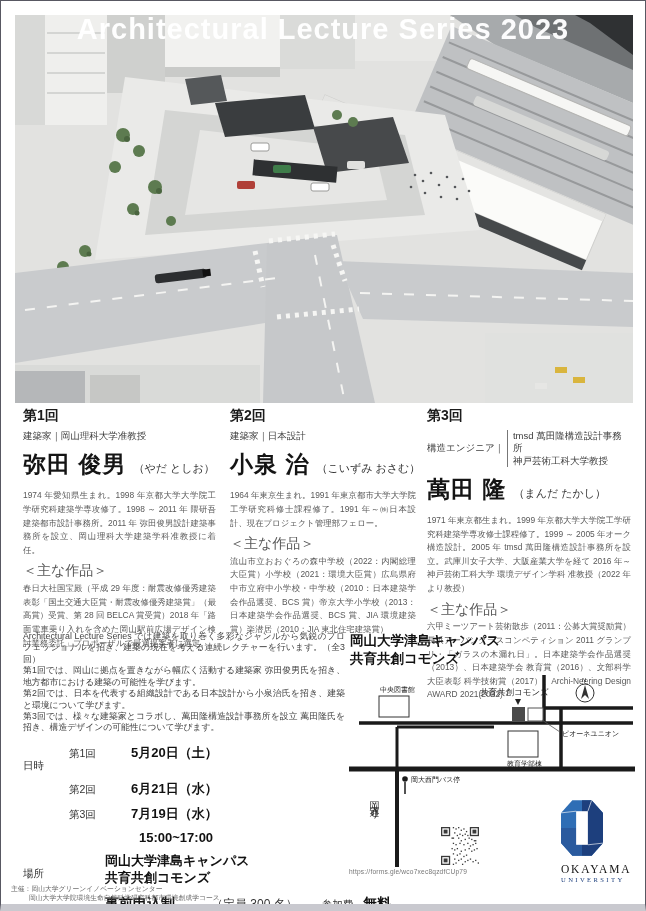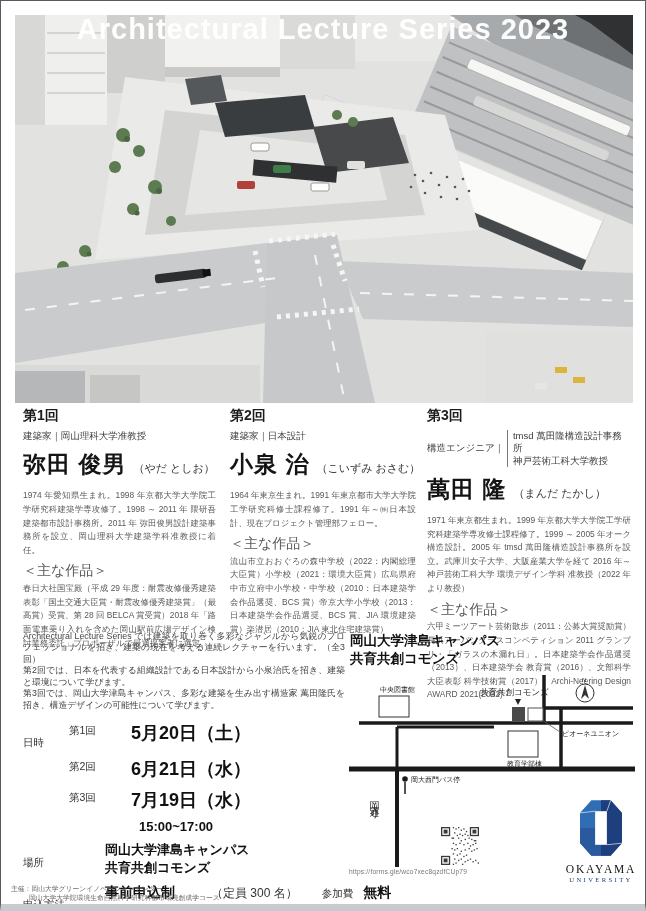--- a/index.html
+++ b/index.html
@@ -29,41 +29,41 @@
   .lec .kana{font-size:11px;color:#333;margin-left:7px;}
   .lec .bio{margin:9px 0 0;font-size:8.4px;line-height:1.62;color:#585858;text-align:justify;}
   .lec .works-label{margin:2px 0 0;font-size:14px;line-height:1.62;color:#585858;}
   .lec .works{margin:0;}
   
   .leftcol{left:22px;top:630px;width:322px;}
   .intro p{margin:0;font-size:8.8px;line-height:1.3;color:#3f3f3f;text-align:justify;}
   .sched{display:grid;grid-template-columns:46px 62px 1fr;row-gap:7px;margin-top:10px;width:310px;}
   .sched .lbl{font-size:10.5px;color:#333;padding-top:3px;margin-top:12px;}
   .sched .sess{font-size:10.5px;color:#333;padding-top:3px;}
-  .sched .date{font-size:18px;font-weight:bold;color:#111;}
+  .sched .date{font-size:13px;font-weight:bold;color:#111;}
   .sched .time{grid-column:3;font-size:13px;font-weight:bold;padding-left:8px;color:#111;}
   .sched .venue{grid-column:2/4;padding-left:36px;font-size:13px;font-weight:bold;line-height:1.35;color:#111;}
   .sched .appline{grid-column:2/4;padding-left:36px;white-space:nowrap;}
   .appline .method{font-size:14px;font-weight:bold;color:#111;}
   .appline .cap{font-size:12px;color:#333;padding-left:36px;}
   .appline .feelbl{font-size:10.5px;color:#333;margin-left:24px;}
   .appline .fee{font-size:14px;font-weight:bold;color:#111;margin-left:10px;}
   .sched .notes{grid-column:2/4;padding-left:36px;font-size:7.4px;line-height:1.55;color:#555;}
   .organizer{left:10px;top:883px;font-size:6.8px;line-height:1.35;color:#666;}
   .organizer .l2{padding-left:18px;}
   
   .map-title{left:349px;top:631px;font-size:13.5px;font-weight:bold;line-height:1.3;color:#111;}
   .map-svg{left:348px;top:674px;}
   .street-label{
     left:366px;top:792px;writing-mode:vertical-rl;text-orientation:upright;
     font-size:10px;letter-spacing:3px;color:#2e2e2e;
   }
   .qr{left:440px;top:826px;}
   .form-url{left:348px;top:867px;font-size:6.6px;color:#777;letter-spacing:.2px;}
-  .uni-logo{left:560px;top:799px;width:80px;text-align:center;}
+  .uni-logo{left:560px;top:799px;width:80px;}
   .uni-logo .l1{font-family:"Liberation Serif","DejaVu Serif",serif;font-size:11.5px;letter-spacing:1.8px;color:#141414;margin-top:3px;}
   .uni-logo .l2{font-family:"Liberation Serif","DejaVu Serif",serif;font-size:6.6px;letter-spacing:2.4px;color:#1d3f7d;margin-top:1px;}
   .map-text{font-family:"Liberation Sans","DejaVu Sans",sans-serif;fill:#222;}
 </style>
 </head>
 <body>
 
 <div class="poster">
 
   <div class="abs hero">
@@ -226,22 +226,23 @@
       <span class="nm">萬田 隆</span><span class="kana">（まんだ たかし）</span>
     </div>
     <p class="bio">1971 年東京都生まれ。1999 年京都大学大学院工学研究科建築学専攻修士課程修了。1999 ～ 2005 年オーク構造設計。2005 年 tmsd 萬田隆構造設計事務所を設立。武庫川女子大学、大阪産業大学を経て 2016 年～神戸芸術工科大学 環境デザイン学科 准教授（2022 年より教授）</p>
     <p class="works-label">＜主な作品＞</p>
     <p class="bio works">六甲ミーツアート芸術散歩（2011：公募大賞奨励賞）長浜アーバングラスコンペティション 2011 グランプリ・「ガラスの木漏れ日」。日本建築学会作品選奨（2013）、日本建築学会 教育賞（2016）、文部科学大臣表彰 科学技術賞（2017）、Archi-Neering Design AWARD 2021(2022)</p>
   </article>
 
   <div class="abs leftcol">
     <div class="intro">
       <p>Architectural Lecture Series では建築を取り巻く多彩なジャンルから気鋭のプロフェッショナルを招き、建築の現在を考える連続レクチャーを行います。（全3回）</p>
+      <p>第1回では、岡山に拠点を置きながら幅広く活動する建築家 弥田俊男氏を招き、地方都市における建築の可能性を学びます。</p>
       <p>第2回では、日本を代表する組織設計である日本設計から小泉治氏を招き、建築と環境について学びます。</p>
-      <p>第3回では、岡山大学津島キャンパス、多彩な建築を生み出す構造家 萬田隆氏を招き、構造デザインの可能性について学びます。</p>
+      <p>第3回では、様々な建築家とコラボし、萬田隆構造設計事務所を設立 萬田隆氏を招き、構造デザインの可能性について学びます。</p>
     </div>
 
     <div class="sched">
       <div class="lbl">日時</div>
       <div class="sess">第1回</div>
       <div class="date">5月20日（土）</div>
 
       <div></div>
       <div class="sess">第2回</div>
       <div class="date">6月21日（水）</div>

